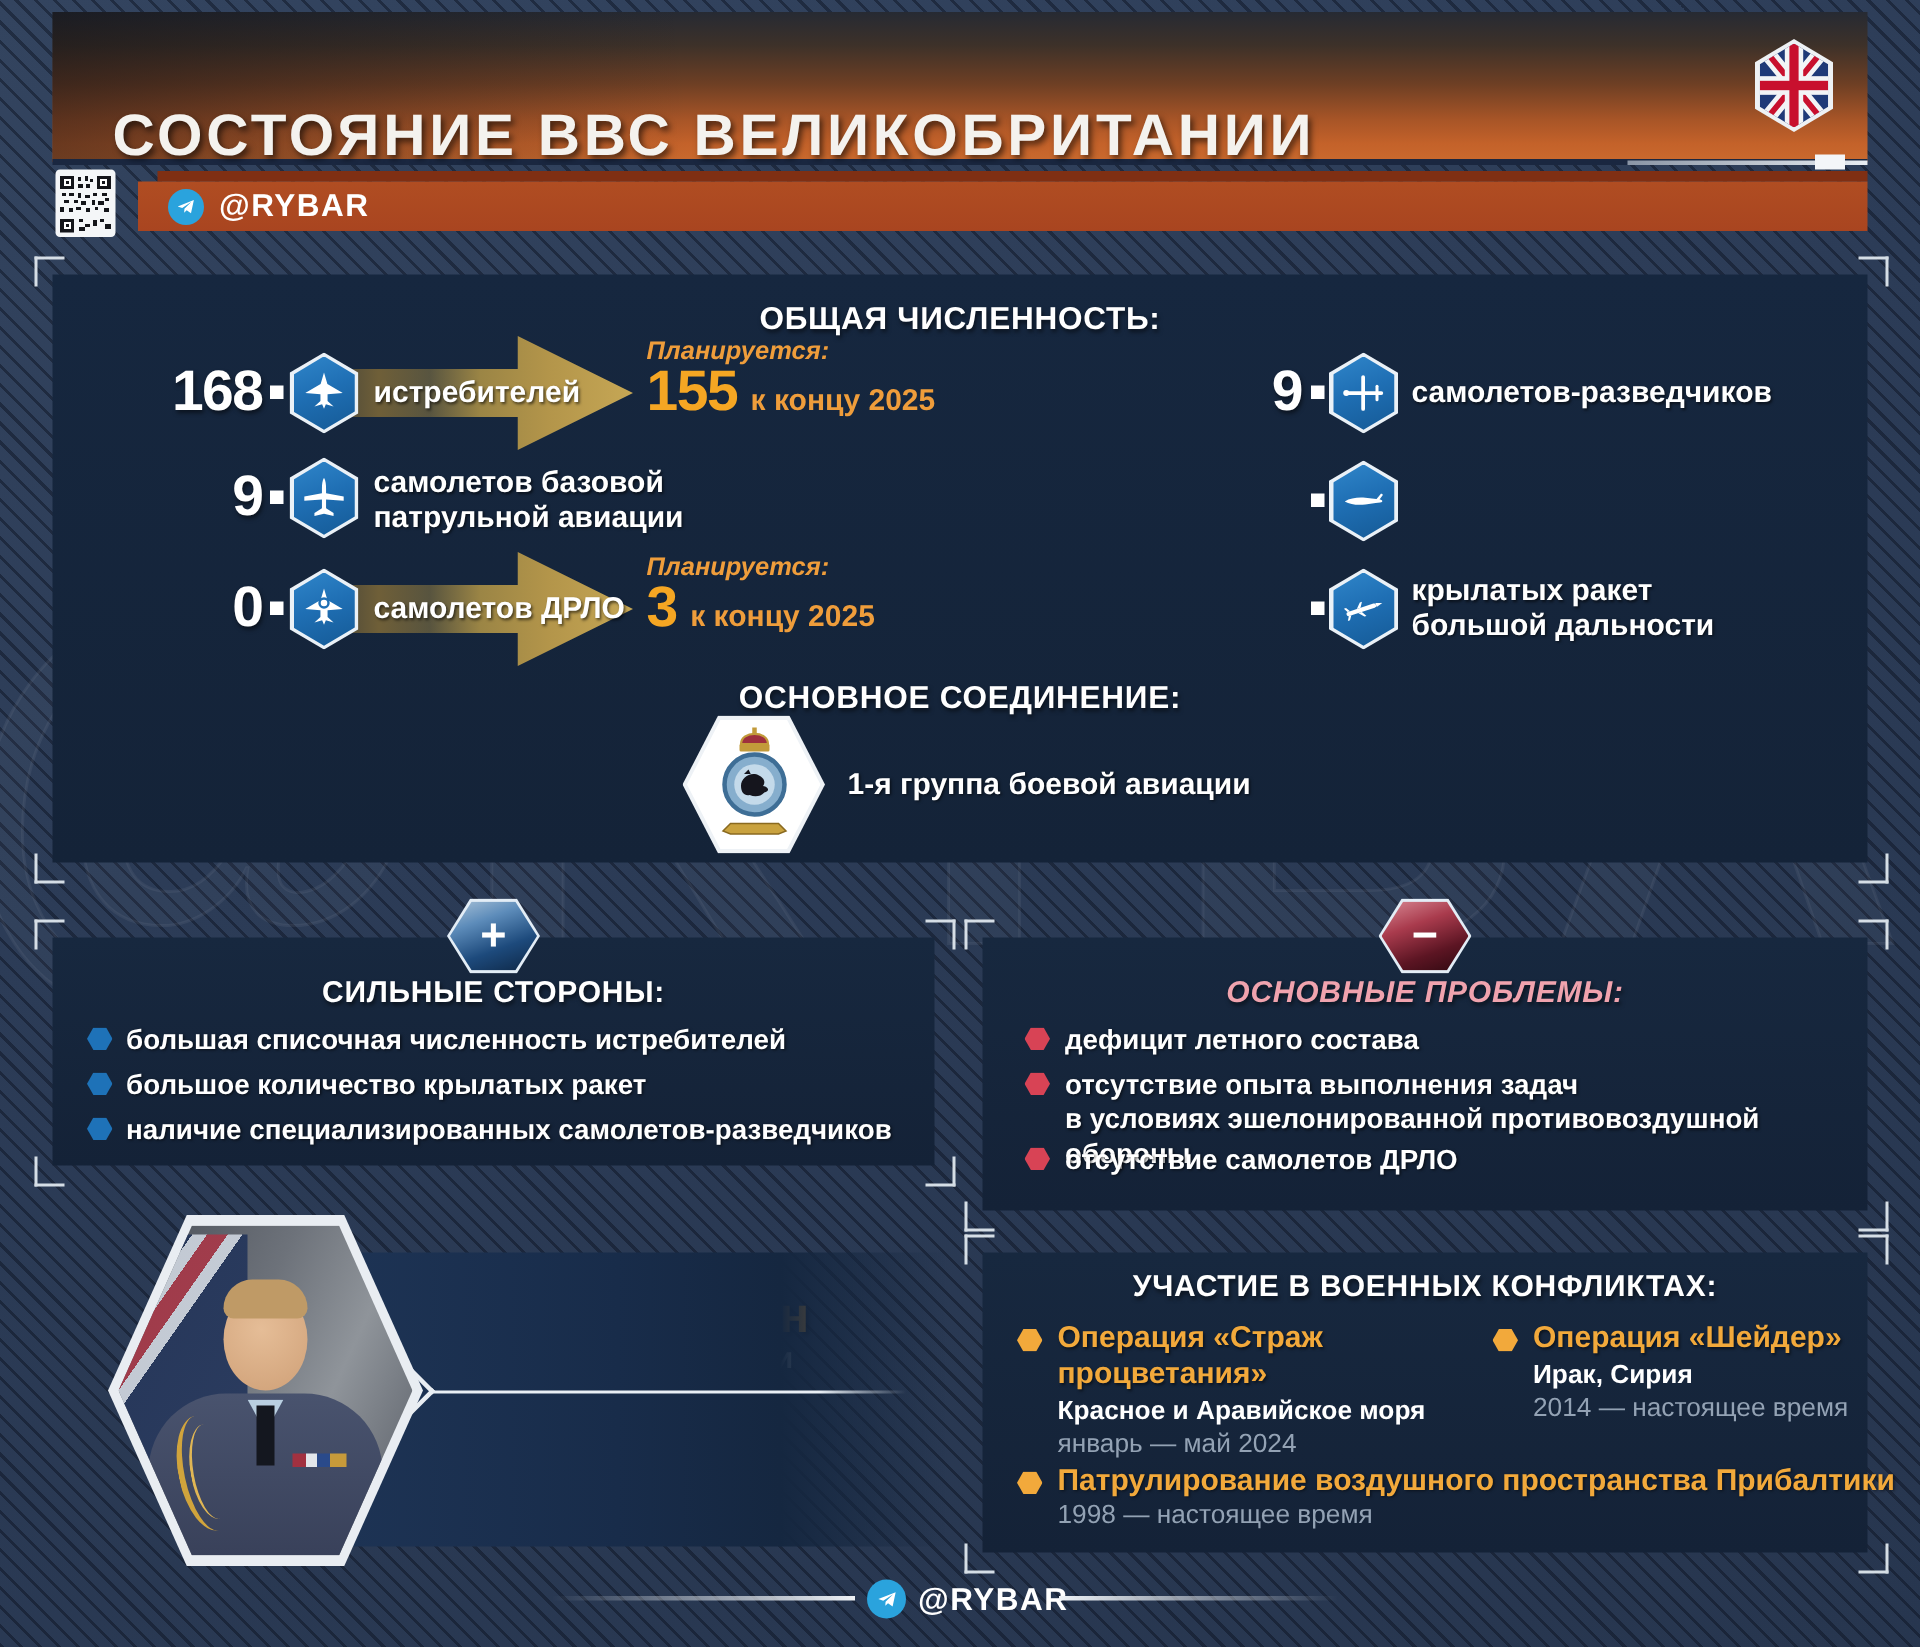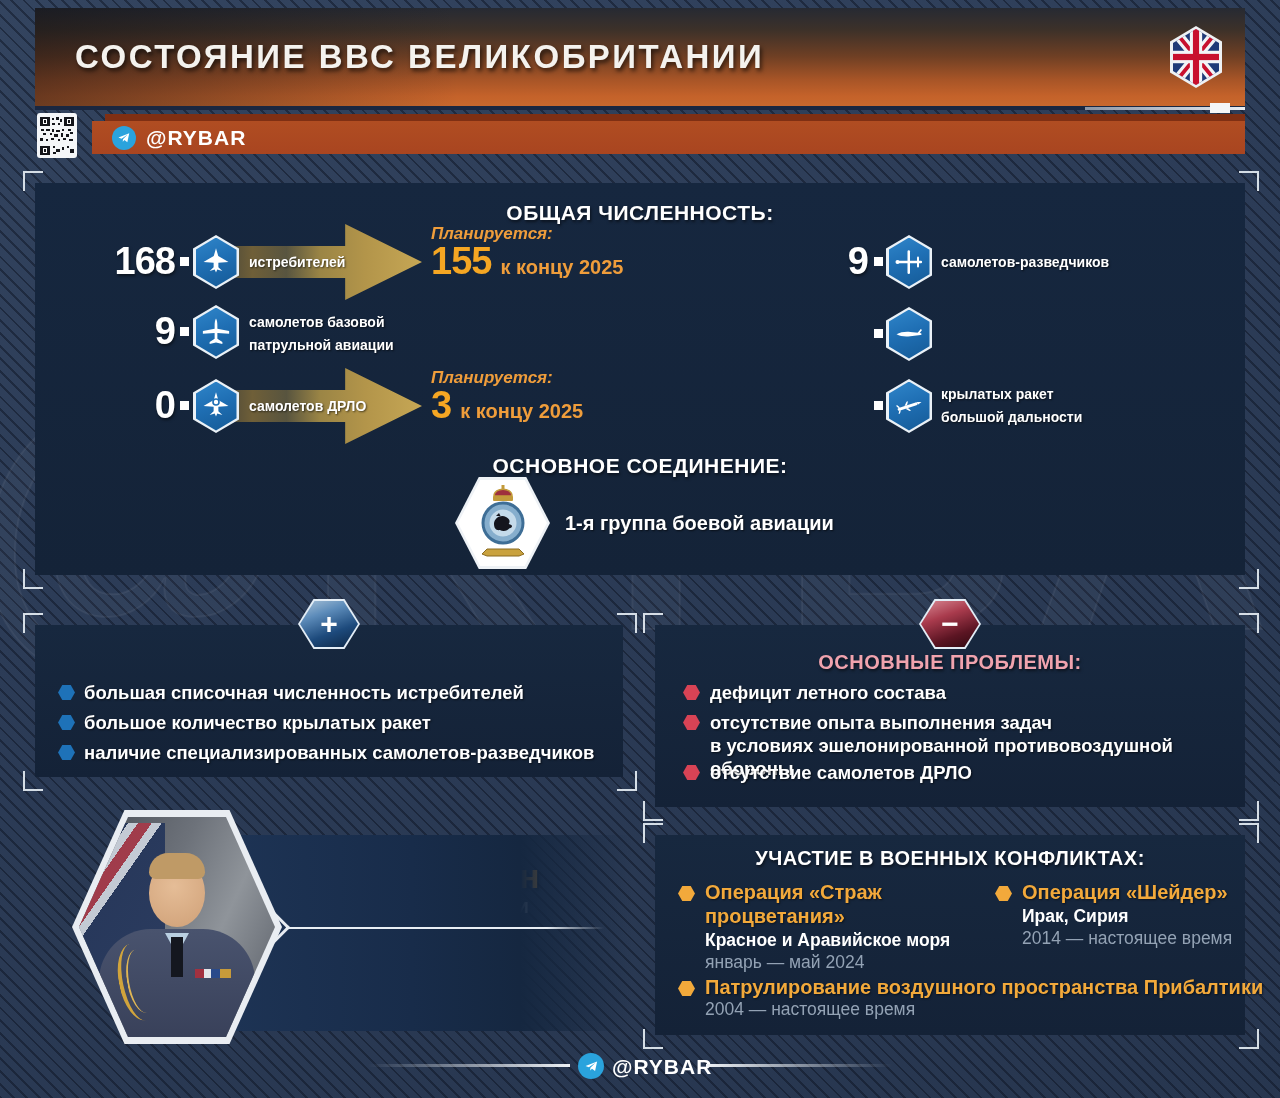--- a/index.html
+++ b/index.html
@@ -10,21 +10,21 @@
       linear-gradient(160deg,#33445f 0%, #2c3c57 40%, #27364f 100%);}
   .abs{position:absolute;}
   .pre{white-space:pre-line;}
   
   .watermark{left:-30px;top:350px;width:1360px;font-size:330px;font-weight:800;letter-spacing:14px;
     color:rgba(255,255,255,0.028);-webkit-text-stroke:2px rgba(255,255,255,0.055);line-height:1;user-select:none;}
   
   .banner{left:35px;top:8px;width:1210px;height:100px;
     background:linear-gradient(180deg,#262a33 0%,#3d3129 22%,#6e3f24 48%,#a85527 72%,#c4622a 88%,#c96a2e 100%);}
   .banner::after{content:"";position:absolute;inset:0;background:linear-gradient(90deg,rgba(15,15,20,.5),rgba(0,0,0,0) 35%);}
-  .banner-title{left:75px;top:38px;font-size:33px;font-weight:800;letter-spacing:2.5px;color:#f4f2ee;
+  .banner-title{left:75px;top:69px;font-size:39px;font-weight:800;letter-spacing:2.5px;color:#f4f2ee;
     text-shadow:2px 3px 4px rgba(0,0,0,.6);z-index:2;}
   .flag-hex{left:1170px;top:26px;width:52px;height:62px;background:#eef1f4;z-index:3;
     clip-path:polygon(50% 0,100% 25%,100% 75%,50% 100%,0 75%,0 25%);}
   .flag-hex-in{position:absolute;inset:3px;clip-path:polygon(50% 0,100% 25%,100% 75%,50% 100%,0 75%,0 25%);overflow:hidden;}
   .progress-line{left:35px;top:106px;width:1210px;height:4px;background:#1a2740;z-index:1;}
   .progress-lit{left:1085px;top:107px;width:160px;height:3px;background:linear-gradient(90deg,#8a95a5,#e8edf2);z-index:2;}
   .progress-handle{left:1210px;top:103px;width:20px;height:10px;background:#f4f6f8;z-index:3;}
   
   .qr{left:37px;top:113px;width:40px;height:45px;background:#f4f6f8;border-radius:3px;z-index:2;display:flex;align-items:center;justify-content:center;}
   .tg-strip{left:105px;top:114px;width:1140px;height:7px;background:#7f2f13;}
@@ -42,21 +42,21 @@
   .main-panel{left:35px;top:183px;width:1210px;height:392px;}
   .sec-title{font-size:21px;font-weight:800;letter-spacing:.5px;color:#fff;text-shadow:1px 2px 3px rgba(0,0,0,.55);}
   .center{width:100%;text-align:center;}
   
   .num{font-size:38px;font-weight:800;color:#fff;text-align:right;letter-spacing:-1px;text-shadow:1px 2px 3px rgba(0,0,0,.5);}
   .num.small{font-size:33px;padding-top:4px;}
   .conn{width:9px;height:9px;background:#fff;}
   .stat-hex{width:46px;height:54px;background:#eaf1f7;clip-path:polygon(50% 0,100% 25%,100% 75%,50% 100%,0 75%,0 25%);z-index:4;}
   .stat-hex-in{position:absolute;inset:2.5px;clip-path:polygon(50% 0,100% 25%,100% 75%,50% 100%,0 75%,0 25%);
     background:linear-gradient(160deg,#2f85c9 0%,#1f6fb4 45%,#155a96 100%);display:flex;align-items:center;justify-content:center;}
-  .stat-label{font-size:14px;font-weight:700;color:#fff;line-height:23px;z-index:5;text-shadow:1px 1px 2px rgba(0,0,0,.6);}
+  .stat-label{font-size:20px;font-weight:700;color:#fff;line-height:23px;z-index:5;text-shadow:1px 1px 2px rgba(0,0,0,.6);}
   .gold-arrow{width:226px;height:76px;z-index:2;
     clip-path:polygon(0 29%,66% 29%,66% 0,100% 50%,66% 100%,66% 71%,0 71%);
     background:linear-gradient(90deg,rgba(90,80,50,.25) 0%,#6f5f38 25%,#96804284 40%,#9b8545 55%,#b3954a 75%,#c6a755 100%);}
   .plan-prefix{font-size:17px;font-style:italic;font-weight:700;color:#ef9d3b;}
   .plan-row{display:flex;align-items:baseline;gap:9px;}
   .plan-value{font-size:38px;font-weight:800;color:#f5a623;letter-spacing:-1px;}
   .plan-suffix{font-size:20px;font-weight:700;color:#ef9d3b;}
   
   .form-hex{left:455px;top:477px;width:95px;height:92px;background:#eef2f6;clip-path:polygon(25% 0,75% 0,100% 50%,75% 100%,25% 100%,0 50%);z-index:3;}
   .form-hex-in{position:absolute;inset:3px;clip-path:polygon(25% 0,75% 0,100% 50%,75% 100%,25% 100%,0 50%);background:#fff;display:flex;align-items:center;justify-content:center;}
@@ -65,21 +65,21 @@
   .badge-in{position:absolute;inset:2px;clip-path:polygon(25% 0,75% 0,100% 50%,75% 100%,25% 100%,0 50%);
     display:flex;align-items:center;justify-content:center;font-size:30px;font-weight:900;color:#fff;line-height:1;}
   .badge-in.plus{background:linear-gradient(160deg,#a9c2d8 0%,#5d8cba 30%,#1d4a7c 65%,#0d2644 100%);}
   .badge-in.minus{background:linear-gradient(160deg,#d98a95 0%,#a93b4d 35%,#5c1523 70%,#2e0810 100%);}
   
   .list-panel{width:588px;background:linear-gradient(180deg,#17283f,#142237);}
   .bullet{width:17px;height:15px;clip-path:polygon(25% 0,75% 0,100% 50%,75% 100%,25% 100%,0 50%);}
   .b-blue{background:#1e72b8}.b-red{background:#d84355}.b-org{background:#f2a93b}
   .item-text{font-size:18.5px;font-weight:700;color:#fff;line-height:23px;text-shadow:1px 1px 2px rgba(0,0,0,.6);}
   .note{font-size:18.5px;font-style:italic;font-weight:400;color:#dfe5ec;}
-  .prob-title{color:#f0a3ae;}
+  .prob-title{color:#f0a3ae;font-style:italic;}
   
   .name-panel{left:232px;top:835px;width:400px;height:196px;
     background:linear-gradient(90deg,#1d3354 0%,#182c4a 45%,#152740 72%,rgba(21,39,64,0) 100%);z-index:1;}
   .photo-hex{left:72px;top:810px;width:210px;height:234px;background:#e9edf2;
     clip-path:polygon(25% 0,75% 0,100% 50%,75% 100%,25% 100%,0 50%);z-index:3;}
   .photo-in{position:absolute;inset:7px;clip-path:polygon(25% 0,75% 0,100% 50%,75% 100%,25% 100%,0 50%);
     background:linear-gradient(115deg,#474c55 0%,#6d727a 40%,#8f949a 65%,#565b64 100%);overflow:hidden;}
   .chevron{left:248px;top:910px;width:32px;height:32px;border-top:3.5px solid #e9edf2;border-right:3.5px solid #e9edf2;transform:rotate(45deg);z-index:2;}
   .cmd-name{font-size:33px;font-weight:800;color:#f0a12d;text-shadow:2px 2px 3px rgba(0,0,0,.55);}
   .cmd-rank{font-size:20px;font-weight:700;color:#fff;}
@@ -296,20 +296,21 @@
   <div class="abs stat-label" style="left:565px;top:512px;font-size:20px">1-я группа боевой авиации</div>
 
   <div class="abs panel list-panel" style="left:35px;top:625px;height:152px"></div>
   <div class="br tl" style="left:23px;top:613px"></div>
   <div class="br tr" style="left:617px;top:613px"></div>
   <div class="br bl" style="left:23px;top:771px"></div>
   <div class="br br2" style="left:617px;top:771px"></div>
   <div class="abs badge-hex" style="left:298px;top:599px">
     <div class="badge-in plus">+</div>
   </div>
+  <div class="abs sec-title" style="left:35px;top:651px;width:588px;text-align:center;font-size:20px">СИЛЬНЫЕ СТОРОНЫ:</div>
   <div class="abs bullet b-blue" style="left:58px;top:685px"></div>
   <div class="abs item-text" style="left:84px;top:681px">большая списочная численность истребителей</div>
   <div class="abs bullet b-blue" style="left:58px;top:715px"></div>
   <div class="abs item-text" style="left:84px;top:711px">большое количество крылатых ракет</div>
   <div class="abs bullet b-blue" style="left:58px;top:745px"></div>
   <div class="abs item-text" style="left:84px;top:741px">наличие специализированных самолетов-разведчиков</div>
 
   <div class="abs panel list-panel" style="left:655px;top:625px;width:590px;height:182px"></div>
   <div class="br tl" style="left:643px;top:613px"></div>
   <div class="br tr" style="left:1239px;top:613px"></div>
@@ -362,21 +363,21 @@
   <div class="abs conf-loc" style="left:705px;top:930px">Красное и Аравийское моря</div>
   <div class="abs conf-period" style="left:705px;top:952px">январь — май 2024</div>
 
   <div class="abs bullet b-org" style="left:995px;top:886px"></div>
   <div class="abs conf-name" style="left:1022px;top:880px">Операция «Шейдер»</div>
   <div class="abs conf-loc" style="left:1022px;top:906px">Ирак, Сирия</div>
   <div class="abs conf-period" style="left:1022px;top:928px">2014 — настоящее время</div>
 
   <div class="abs bullet b-org" style="left:678px;top:981px"></div>
   <div class="abs conf-name" style="left:705px;top:975px">Патрулирование воздушного пространства Прибалтики</div>
-  <div class="abs conf-period" style="left:705px;top:999px">2004 — настоящее время</div>
+  <div class="abs conf-period" style="left:705px;top:999px">1998 — настоящее время</div>
 
   <div class="abs foot-line" style="left:368px;top:1064px;width:202px"></div>
   <div class="abs tg-circle" style="left:578px;top:1053px;width:26px;height:26px">
     <svg width="15" height="15" viewBox="0 0 24 24">
         <path fill="#fff" d="M21 4L2.5 11.3l5.2 1.8L18.3 6l-8.1 8.1-.3 4.4 2.9-2.9 4.9 3.6L21 4z"></path>
       </svg>
   </div>
   <div class="abs foot-text" style="left:612px;top:1055px">@RYBAR</div>
   <div class="abs foot-line r" style="left:706px;top:1064px;width:186px"></div>
 

